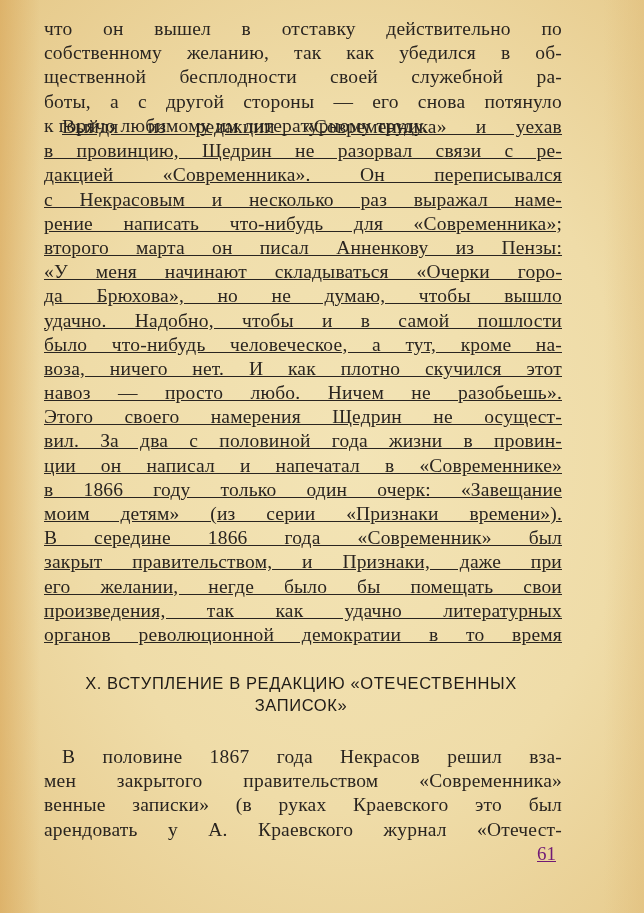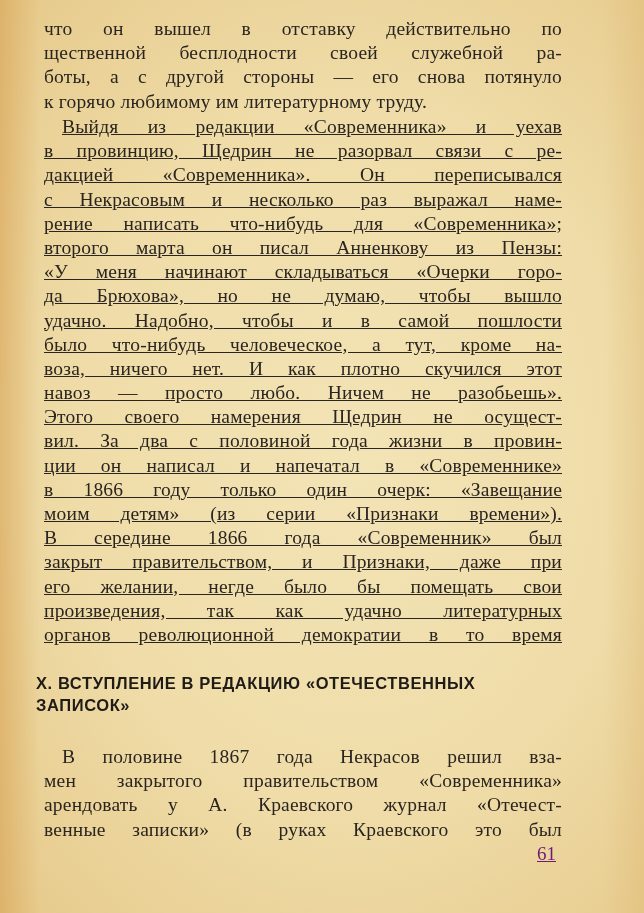--- a/index.html
+++ b/index.html
@@ -27,40 +27,41 @@
   .line {
     display: block; white-space: nowrap; text-align: justify;
     text-align-last: justify; height: 24.2px;
   }
   .line.last { text-align-last: left; }
   .line.indent { padding-left: 18px; }
   #block1 { top: 17px; }
   #block2 { top: 115px; text-decoration: underline; }
   #block3 { top: 745px; }
   .heading {
-    position: absolute; left: 36px; width: 530px; text-align: left;
+    position: absolute; left: 36px; width: 530px; text-align: center;
     font-family: "Liberation Sans", "DejaVu Sans", sans-serif;
     font-size: 16.5px; line-height: 22px; letter-spacing: 0.6px;
-    font-weight: bold; color: #1f1b17;
+    font-weight: normal; color: #1f1b17;
   }
   #heading { top: 672px; }
   .page-number {
     position: absolute; left: 537px; top: 843px;
     font-size: 19px; color: #701a75; text-decoration: underline;
   }
 </style>
 </head>
 <body>
 
 <div class="page">
   <div class="edge-left"></div>
   <div class="edge-right"></div>
 
   <div class="textblock" id="block1">
     <span class="line">что он вышел в отставку действительно по</span>
+    <span class="line">собственному желанию, так как убедился в об-</span>
     <span class="line">щественной бесплодности своей служебной ра-</span>
     <span class="line">боты, а с другой стороны — его снова потянуло</span>
     <span class="line last">к горячо любимому им литературному труду.</span>
   </div>
 
   <div class="textblock" id="block2">
     <span class="line indent">Выйдя из редакции «Современника» и уехав</span>
     <span class="line">в провинцию, Щедрин не разорвал связи с ре-</span>
     <span class="line">дакцией «Современника». Он переписывался</span>
     <span class="line">с Некрасовым и несколько раз выражал наме-</span>
@@ -85,18 +86,18 @@
   </div>
 
   <div class="heading" id="heading">
     <div>X. ВСТУПЛЕНИЕ В РЕДАКЦИЮ «ОТЕЧЕСТВЕННЫХ</div>
     <div>ЗАПИСОК»</div>
   </div>
 
   <div class="textblock" id="block3">
     <span class="line indent">В половине 1867 года Некрасов решил вза-</span>
     <span class="line">мен закрытого правительством «Современника»</span>
+    <span class="line">венные записки» (в руках Краевского это был</span>
     <span class="line">арендовать у А. Краевского журнал «Отечест-</span>
-    <span class="line">венные записки» (в руках Краевского это был</span>
   </div>
 
   <div class="page-number">61</div>
 </div>
 
 </body></html>

